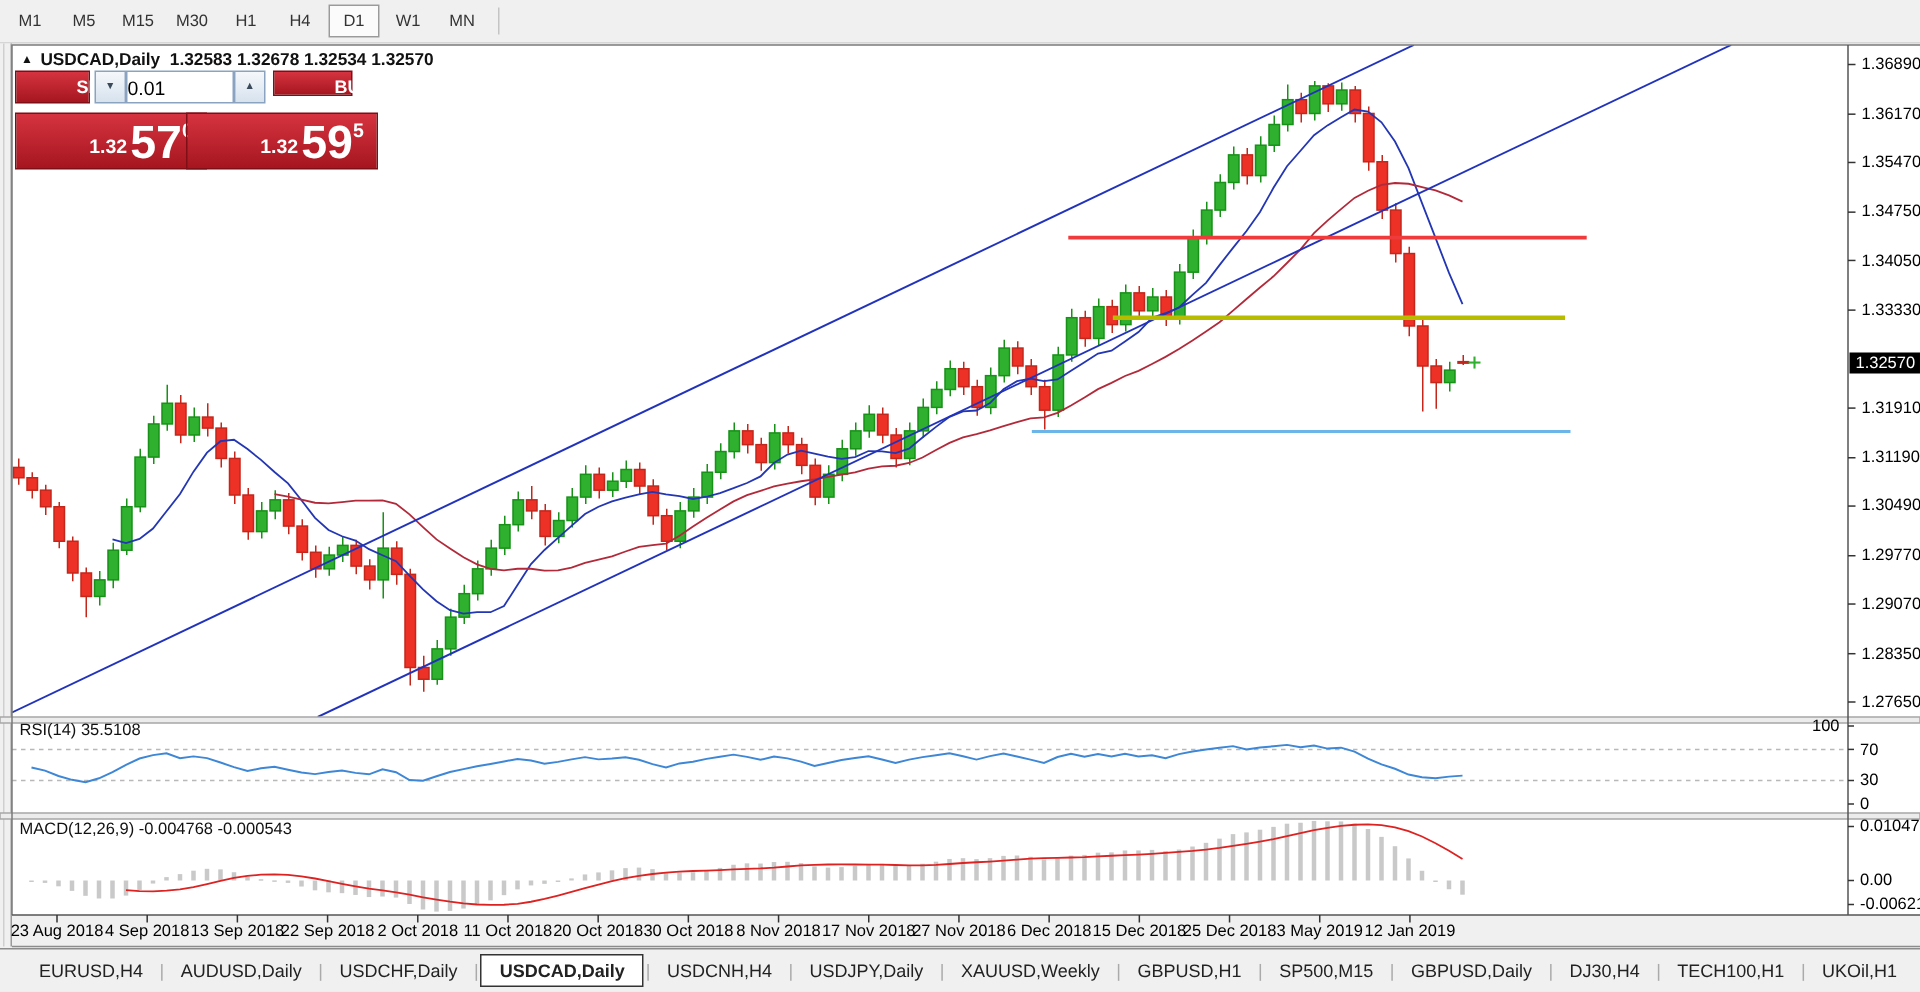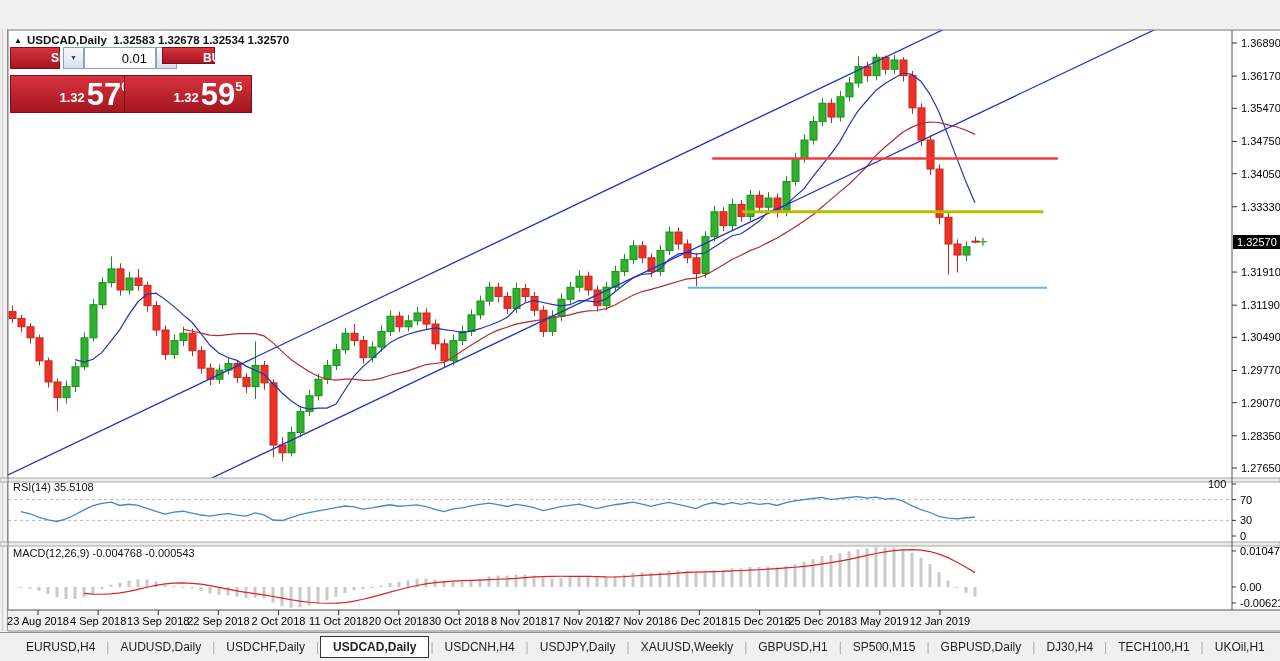--- a/index.html
+++ b/index.html
@@ -22,42 +22,56 @@
              font-size:11px;line-height:14px;text-align:left;padding-left:4px;box-sizing:border-box;}
   .chart-title{position:absolute;left:14px;top:34px;font-size:11.5px;font-weight:bold;color:#111;}
   .chart-title .arr{font-size:8px;margin-right:5px;position:relative;top:-1px;}
   .ind-label{position:absolute;font-size:11px;color:#111;}
   
   .trade{position:absolute;left:10px;top:47px;width:222px;height:66px;}
   .trow{position:absolute;left:0;top:0;width:222px;height:22px;}
   .btn-red{background:linear-gradient(#d5333f,#a6161f);color:#fff;font-weight:bold;
            border:1px solid #7e0f16;text-align:center;box-sizing:border-box;padding-left:40px;}
   .sellbtn{position:absolute;left:0;top:0;width:50px;height:22px;font-size:12px;line-height:20px;}
-  .buybtn{position:absolute;left:152px;top:0;width:53px;height:17px;font-size:12px;line-height:20px;}
+  .buybtn{position:absolute;left:172px;top:0;width:53px;height:17px;font-size:12px;line-height:20px;}
   .spin{position:absolute;top:0;width:21px;height:22px;background:linear-gradient(#f5f8fb,#d7e2ee);
         border:1px solid #8aa3c0;box-sizing:border-box;text-align:center;font-size:7px;color:#3a4a5a;line-height:20px;}
   .lot{position:absolute;left:74px;top:0;width:72px;height:22px;border:1px solid #8aa3c0;box-sizing:border-box;
-       font-size:13px;text-align:right;padding:0 8px 0 13px;font-family:"Liberation Sans",sans-serif;}
+       font-size:13px;padding:0 8px 0 0;font-family:"Liberation Sans",sans-serif;}
   .bigbox{position:absolute;top:28px;width:128px;height:38px;display:flex;align-items:flex-end;
           justify-content:center;padding-bottom:3px;box-sizing:border-box;}
   .bigbox .sm{font-size:13px;font-weight:bold;margin:0 2px 4px 0;}
   .bigbox .bg{font-size:31px;font-weight:bold;line-height:29px;}
   .bigbox .sup{font-size:13px;font-weight:bold;align-self:flex-start;margin-top:3px;}
   
   .tabbar{position:absolute;left:0;top:632px;width:1280px;height:29px;background:#f0f0f0;
           border-top:1px solid #8c8c8c;display:flex;align-items:center;padding-left:16px;box-sizing:border-box;font-size:12px;color:#222;}
   .tab{padding:4px 10px;cursor:default;white-space:nowrap;}
   .tab.active{background:#fff;border:1px solid #333;font-weight:bold;padding:3px 12px;}
   .tabsep{color:#aaa;margin:0 1px;}
 </style>
 </head>
 <body>
 
 <div class="win">
 
+  <div class="toolbar">
+    <div id="tfwrap" style="display:flex;align-items:center;">
+        <div class="tfbtn">M1</div>
+        <div class="tfbtn">M5</div>
+        <div class="tfbtn">M15</div>
+        <div class="tfbtn">M30</div>
+        <div class="tfbtn">H1</div>
+        <div class="tfbtn">H4</div>
+        <div class="tfbtn active">D1</div>
+        <div class="tfbtn">W1</div>
+        <div class="tfbtn">MN</div>
+      </div>
+    <div class="tfsep"></div>
+  </div>
 
   <div class="lstrip"></div>
 
   <svg id="chart-svg" width="1280" height="661" viewBox="0 0 1280 661">
       <rect x="8" y="30" width="1272" height="580" fill="#ffffff"></rect>
       <defs>
         <clipPath id="cpMain">
           <rect x="8" y="30" width="1224" height="448"></rect>
         </clipPath>
         <clipPath id="cpRsi">

